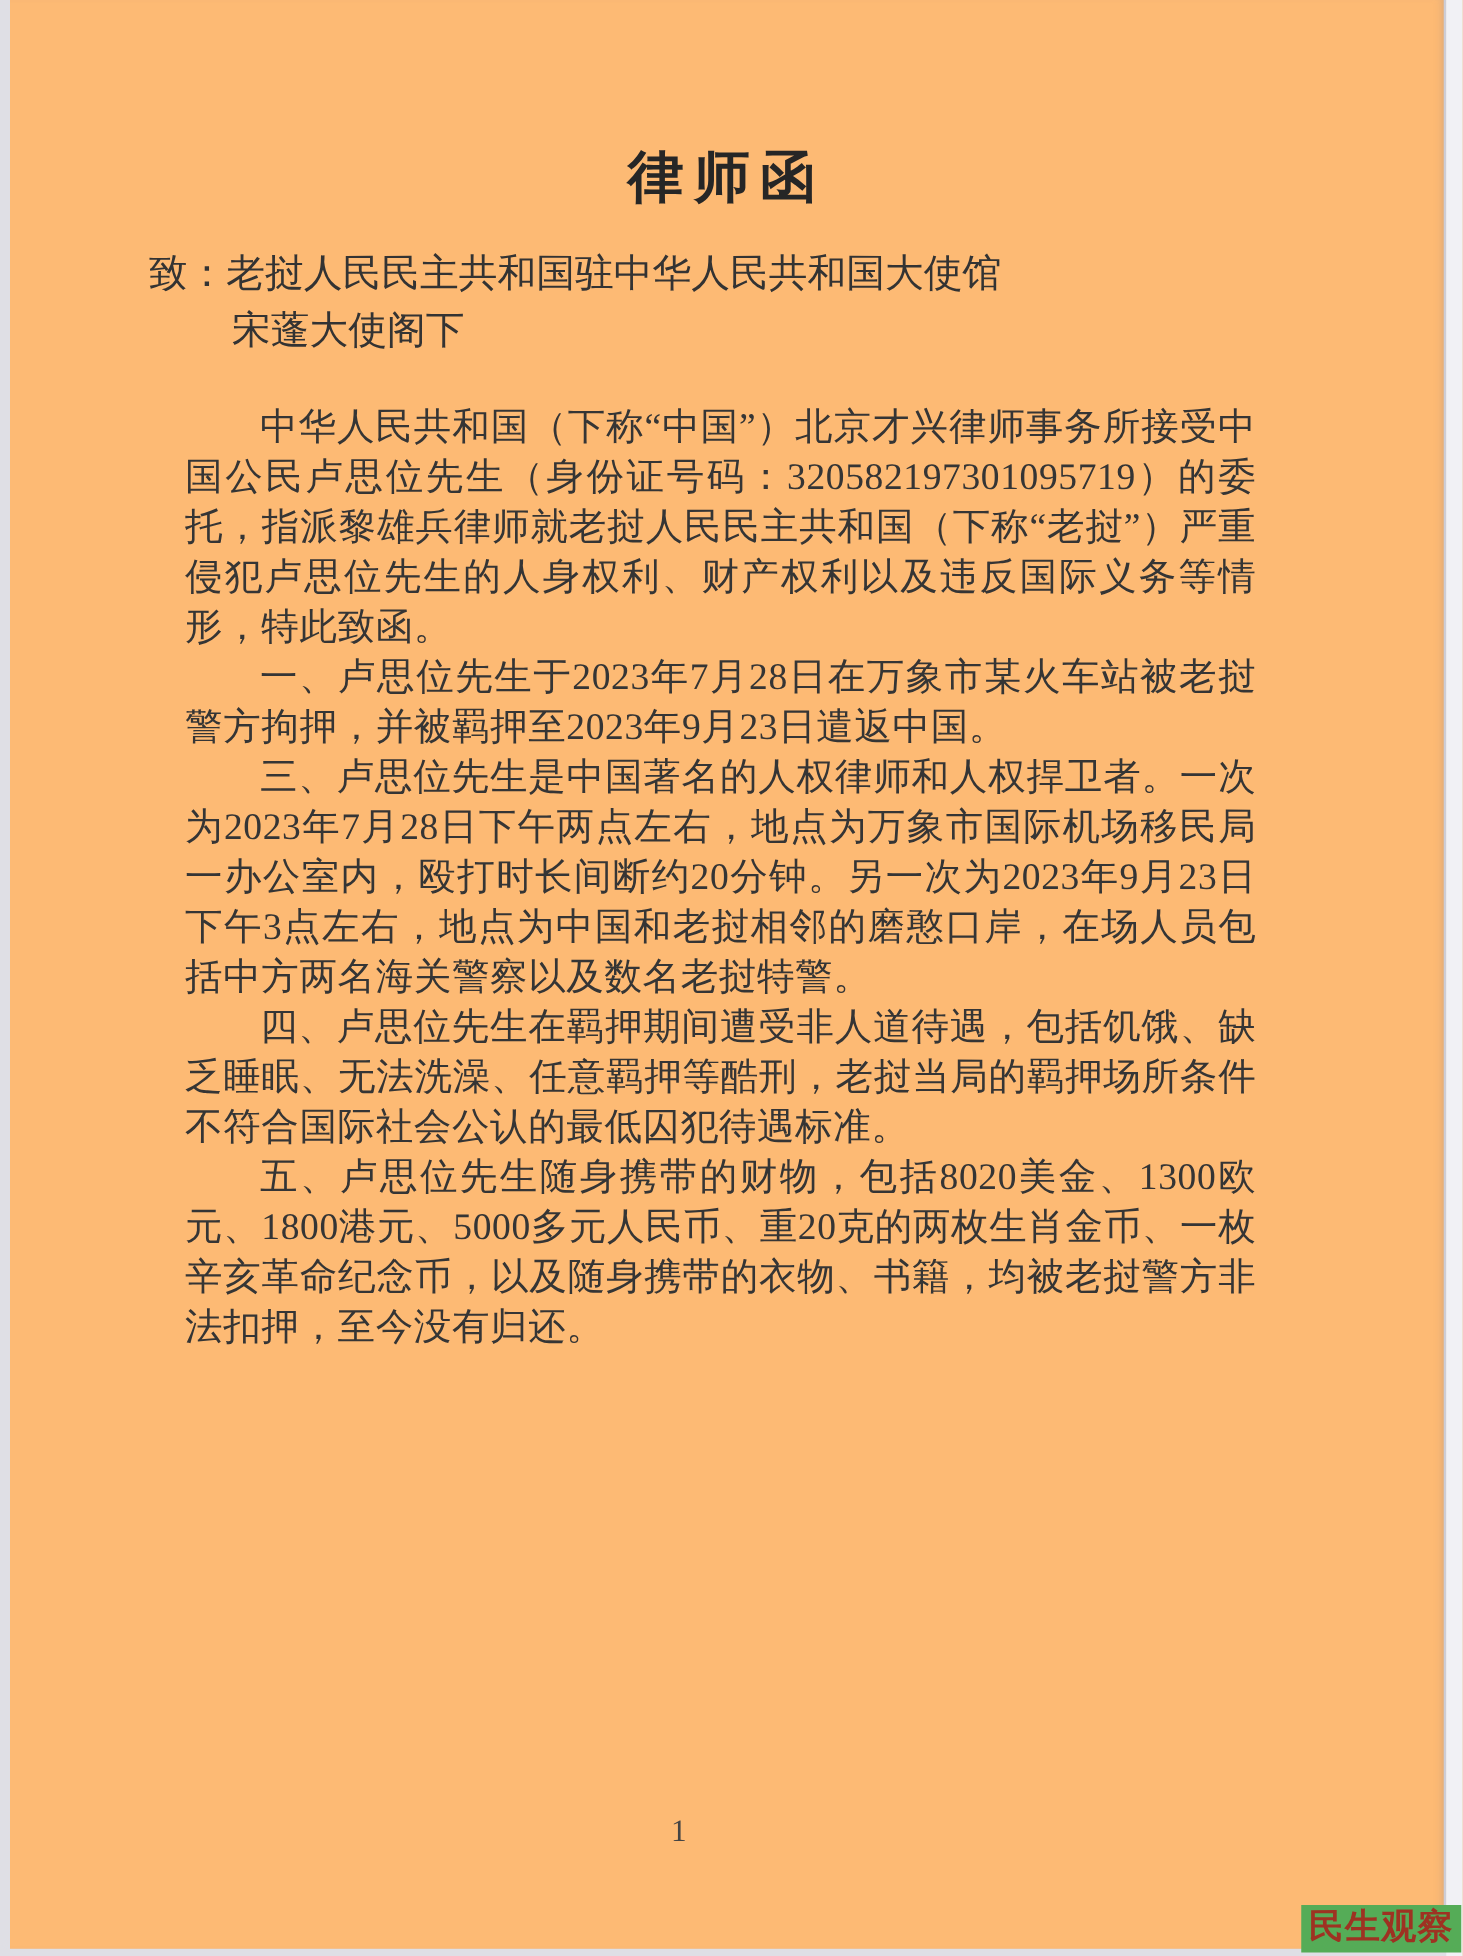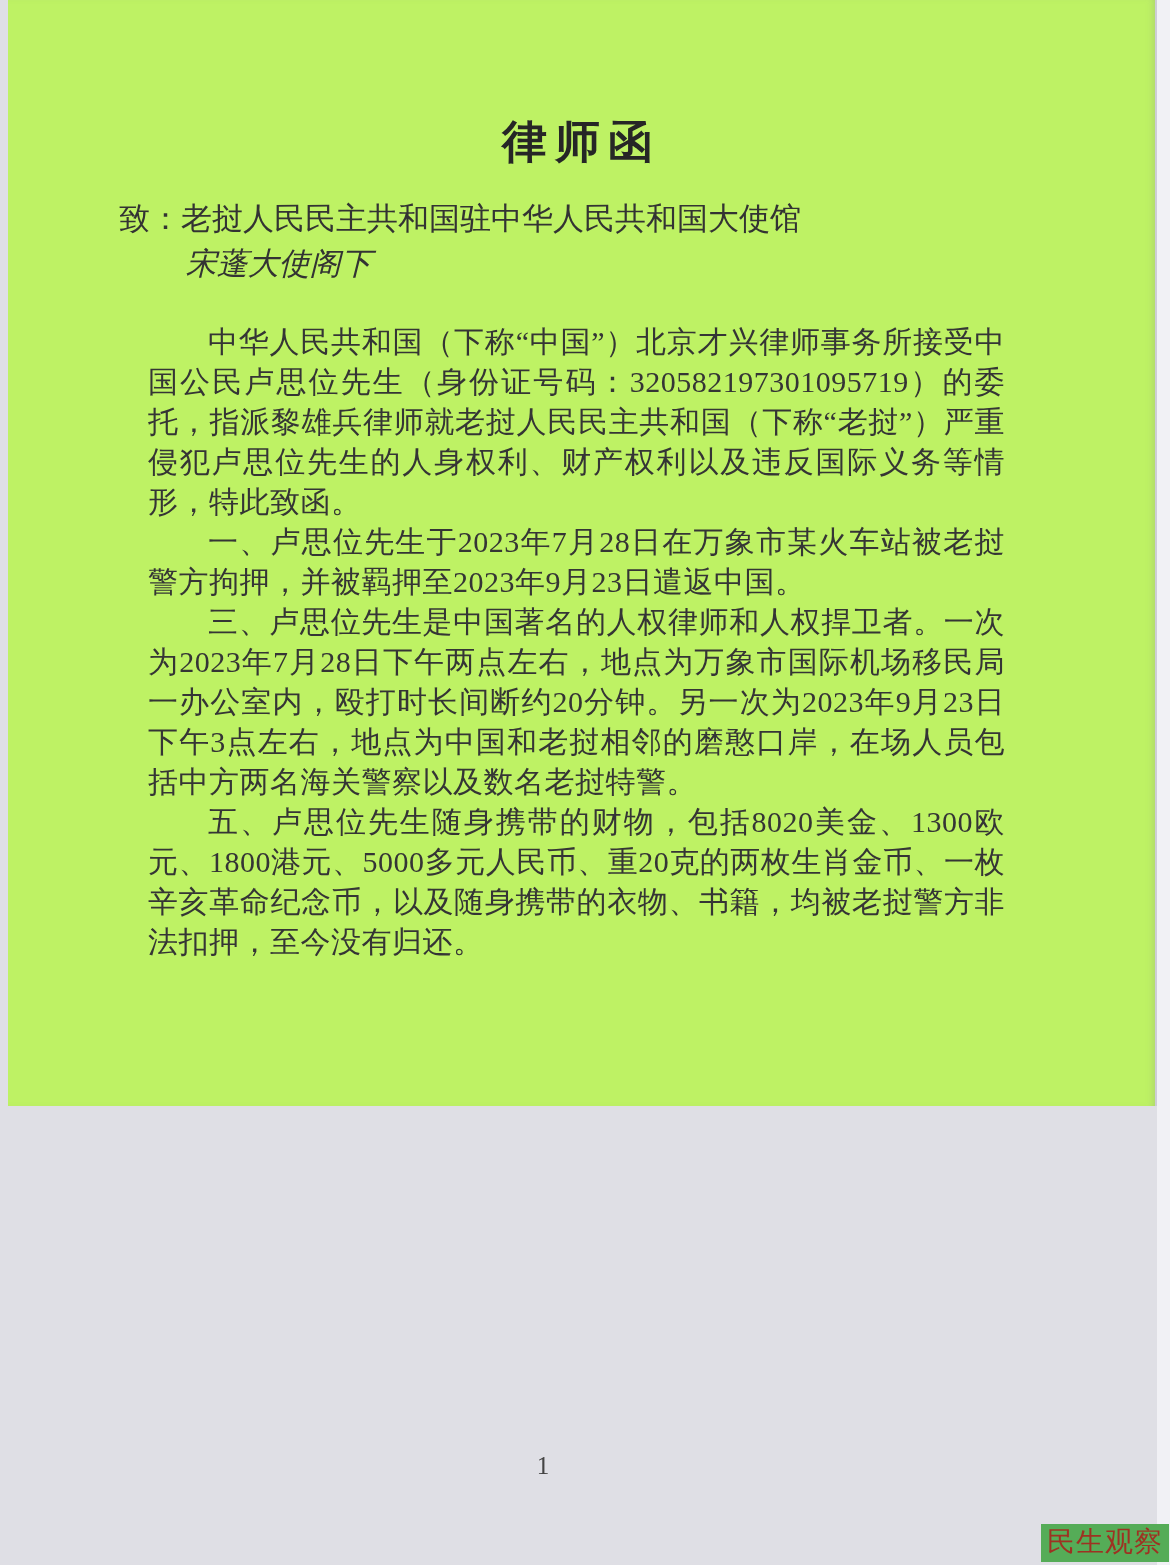--- a/index.html
+++ b/index.html
@@ -7,22 +7,22 @@
     width: 1170px; height: 1565px;
     background: #dfdfe5;
     font-family: "Liberation Serif", "DejaVu Serif", serif;
     position: relative;
     overflow: hidden;
   }
   .scan-frame { position: absolute; inset: 0; }
   .page {
     position: absolute;
     left: 8px; top: 0;
-    width: 1147px; height: 1106px;
-    background: #bef264;
+    width: 1147px; height: 1559px;
+    background: #fdba74;
     border-right: 2px solid #cdcdd6;
     box-shadow: inset -6px 0 8px -6px rgba(120,120,140,0.35);
     color: #3a3a3a;
   }
   .right-strip {
     position: absolute; top: 0; right: 0;
     width: 13px; height: 100%;
     background: #f1f1f5;
   }
   .title {
@@ -32,21 +32,21 @@
     font-weight: bold;
     letter-spacing: 8px;
     color: #262626;
   }
   .salutation {
     margin: 24px 150px 0 111px;
     font-size: 31px;
     line-height: 45px;
     color: #333;
   }
-  .sal-line2 { padding-left: 2.15em; font-style: italic; }
+  .sal-line2 { padding-left: 2.15em; }
   .letter-body {
     margin: 36px 150px 0 140px;
     font-size: 30px;
     line-height: 40px;
     text-align: justify;
     text-align-last: left;
     color: #353535;
     letter-spacing: 0.5px;
   }
   .letter-body p {
@@ -60,39 +60,40 @@
     width: 60px;
     text-align: center;
     font-size: 25px;
     color: #444;
   }
   .watermark {
     position: absolute;
     right: 1px; bottom: 3px;
     padding: 3px 6px 5px 6px;
     font-size: 28px;
-    font-weight: normal;
+    font-weight: bold;
     letter-spacing: 1px;
     line-height: 30px;
     font-family: "Liberation Serif", "DejaVu Serif", serif;
   }
 </style>
 </head>
 <body>
 
 <div class="scan-frame">
   <div class="page">
     <h1 class="title">律师函</h1>
     <div class="salutation">
       <div class="sal-line1">致：老挝人民民主共和国驻中华人民共和国大使馆</div>
       <div class="sal-line2">宋蓬大使阁下</div>
     </div>
     <div class="letter-body">
         <p>中华人民共和国（下称“中国”）北京才兴律师事务所接受中国公民卢思位先生（身份证号码：320582197301095719）的委托，指派黎雄兵律师就老挝人民民主共和国（下称“老挝”）严重侵犯卢思位先生的人身权利、财产权利以及违反国际义务等情形，特此致函。</p>
         <p>一、卢思位先生于2023年7月28日在万象市某火车站被老挝警方拘押，并被羁押至2023年9月23日遣返中国。</p>
         <p>三、卢思位先生是中国著名的人权律师和人权捍卫者。一次为2023年7月28日下午两点左右，地点为万象市国际机场移民局一办公室内，殴打时长间断约20分钟。另一次为2023年9月23日下午3点左右，地点为中国和老挝相邻的磨憨口岸，在场人员包括中方两名海关警察以及数名老挝特警。</p>
+        <p>四、卢思位先生在羁押期间遭受非人道待遇，包括饥饿、缺乏睡眠、无法洗澡、任意羁押等酷刑，老挝当局的羁押场所条件不符合国际社会公认的最低囚犯待遇标准。</p>
         <p>五、卢思位先生随身携带的财物，包括8020美金、1300欧元、1800港元、5000多元人民币、重20克的两枚生肖金币、一枚辛亥革命纪念币，以及随身携带的衣物、书籍，均被老挝警方非法扣押，至今没有归还。</p>
       </div>
     <div class="page-number">1</div>
   </div>
   <div class="right-strip"></div>
   <div class="watermark" style="background: rgb(85, 172, 87); color: rgb(158, 50, 34);">民生观察</div>
 </div>
 
 </body></html>

